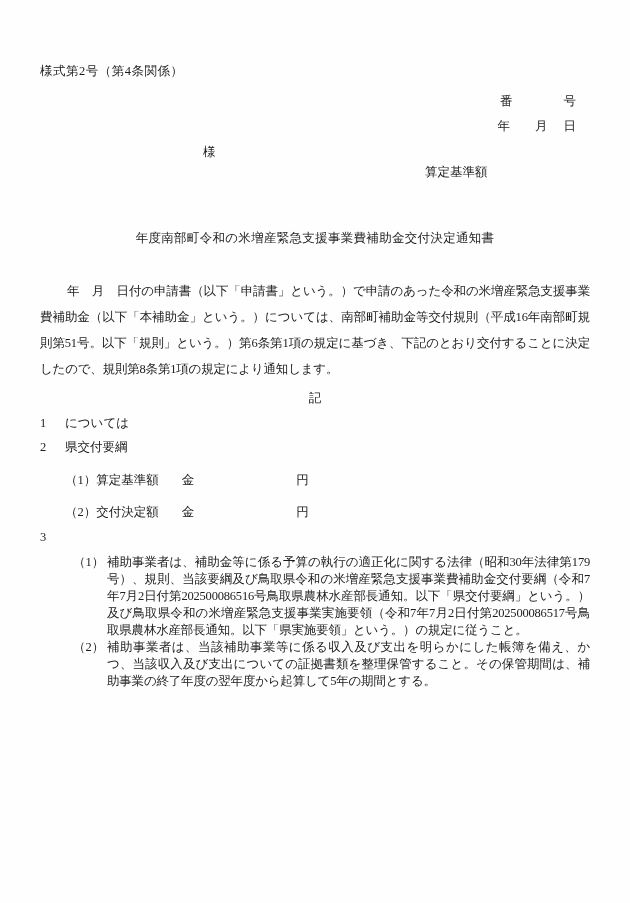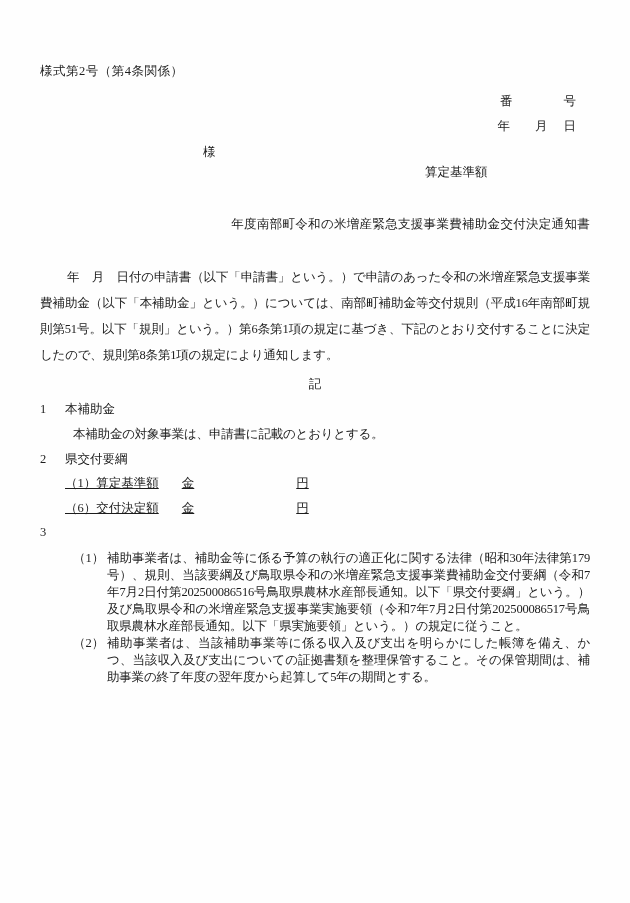--- a/index.html
+++ b/index.html
@@ -22,21 +22,21 @@
   .meta { margin-top: 12px; padding-right: 14px; }
   .meta-line { display: flex; justify-content: flex-end; }
   .meta-line.number-line { column-gap: 51px; }
   .meta-line.date-line { margin-top: 8px; }
   .date-line .m { margin-left: 25px; }
   .date-line .d { margin-left: 16px; }
 
   .recipient { margin-top: 8px; padding-left: 163px; }
   .sender-line { margin-top: 3px; padding-left: 385px; }
 
-  .doc-title { margin-top: 34px; text-align: right; letter-spacing: 0.3px; }
+  .doc-title { margin-top: 48px; text-align: center; letter-spacing: 0.3px; }
 
   .intro {
     margin-top: 31px;
     text-indent: 27px;
     text-align: justify;
     line-height: 26px;
     letter-spacing: -0.2px;
   }
 
   .record-marker { margin-top: 8px; text-align: center; }
@@ -44,21 +44,21 @@
   .sec-heading { margin-top: 7px; display: flex; }
   .sec-num { width: 25px; flex: none; }
   .sec-body {
     margin-top: 8px;
     margin-left: 20px;
     text-indent: 13px;
     text-align: justify;
     letter-spacing: -0.2px;
   }
 
-  .amount-row { margin-top: 7px; margin-left: 25px; display: flex; text-decoration: underline; }
+  .amount-row { margin-top: 15px; margin-left: 25px; display: flex; }
   .amount-cur { margin-left: 23px; }
   .amount-unit { margin-left: 102px; }
 
   .cond { margin-left: 33px; display: flex; line-height: 17px; }
   .cond.first { margin-top: 8px; }
   .cond-label { width: 34px; flex: none; }
   .cond-text { flex: 1; text-align: justify; letter-spacing: -0.2px; }
 </style>
 </head>
 <body>
@@ -89,36 +89,35 @@
     </div>
 
     <div class="doc-title">年度南部町令和の米増産緊急支援事業費補助金交付決定通知書</div>
 
     <div class="intro">年　月　日付の申請書（以下「申請書」という。）で申請のあった令和の米増産緊急支援事業費補助金（以下「本補助金」という。）については、南部町補助金等交付規則（平成16年南部町規則第51号。以下「規則」という。）第6条第1項の規定に基づき、下記のとおり交付することに決定したので、規則第8条第1項の規定により通知します。</div>
 
     <div class="record-marker">記</div>
 
     <div class="sec-heading">
       <span class="sec-num">1</span>
-      <span>本補助金</span>
+      <span>については</span>
     </div>
-    <div class="sec-body">本補助金の対象事業は、申請書に記載のとおりとする。</div>
 
     <div class="sec-heading">
       <span class="sec-num">2</span>
       <span>県交付要綱</span>
     </div>
 
     <div class="amount-row">
       <span>（1）算定基準額</span>
       <span class="amount-cur">金</span>
       <span class="amount-unit">円</span>
     </div>
     <div class="amount-row">
-      <span>（6）交付決定額</span>
+      <span>（2）交付決定額</span>
       <span class="amount-cur">金</span>
       <span class="amount-unit">円</span>
     </div>
 
     <div class="sec-heading">
       <span class="sec-num">3</span>
     </div>
 
     <div class="cond first">
       <span class="cond-label">（1）</span>

